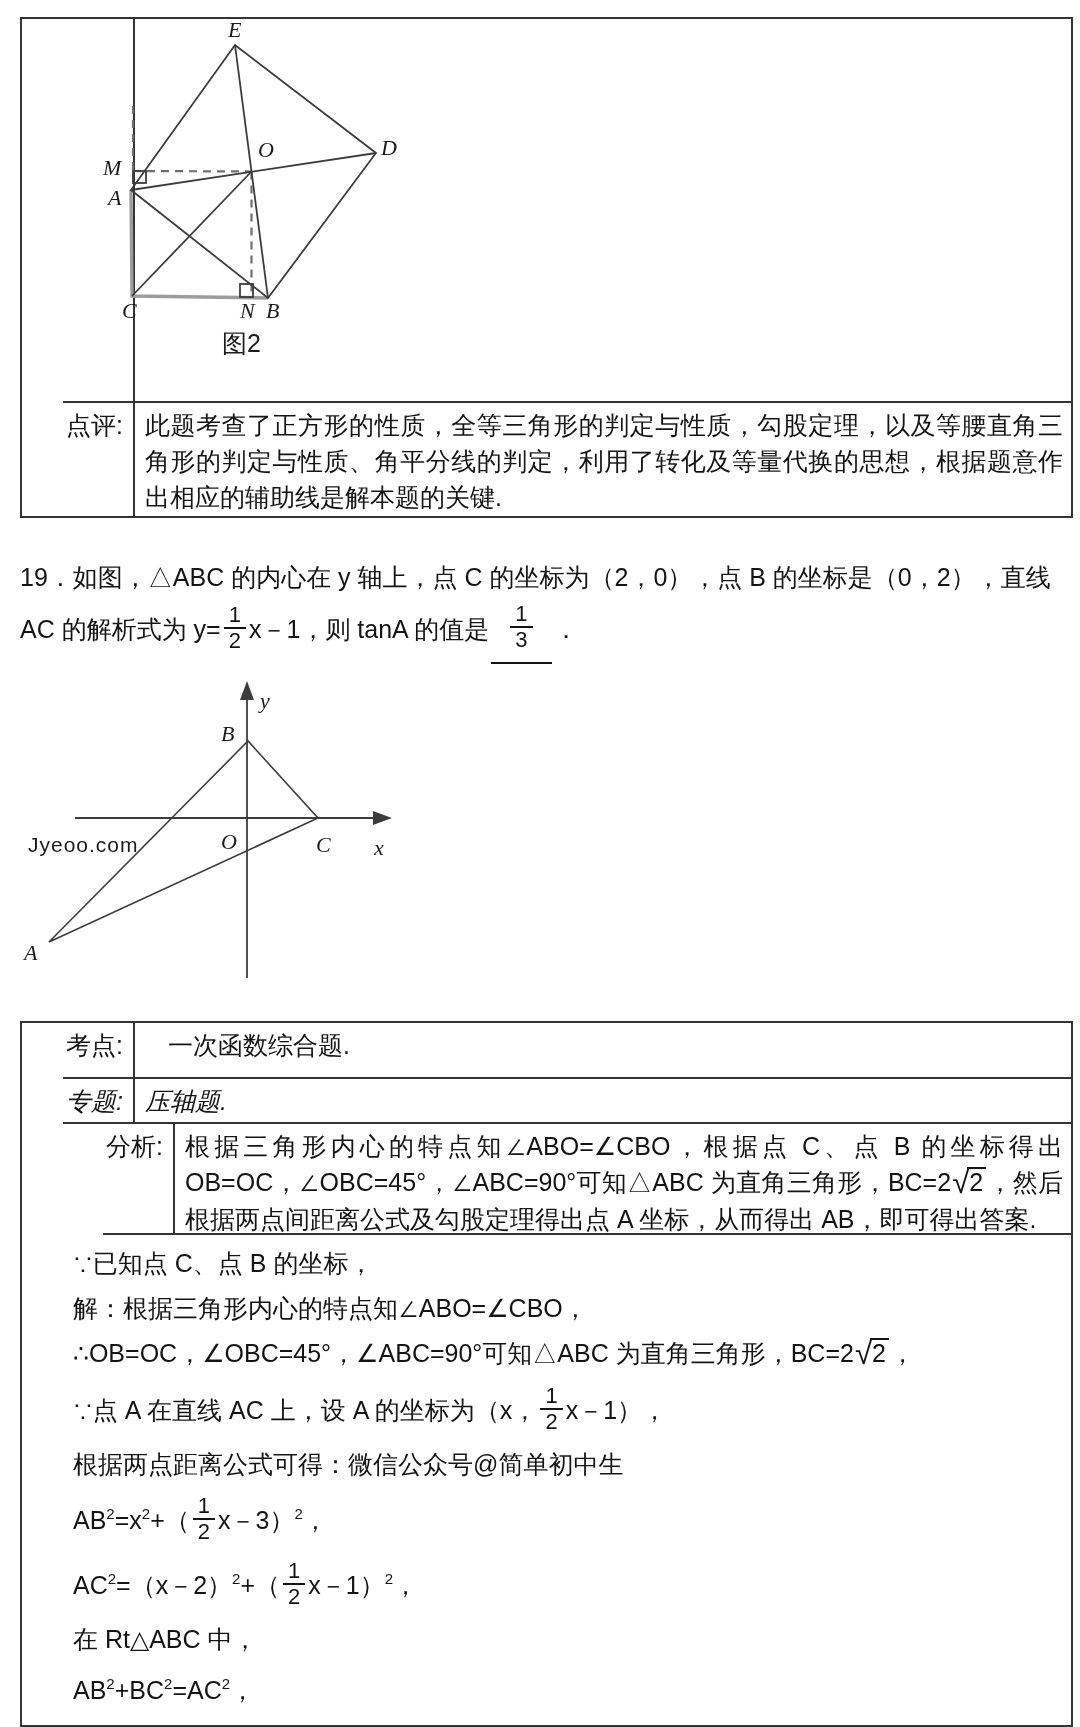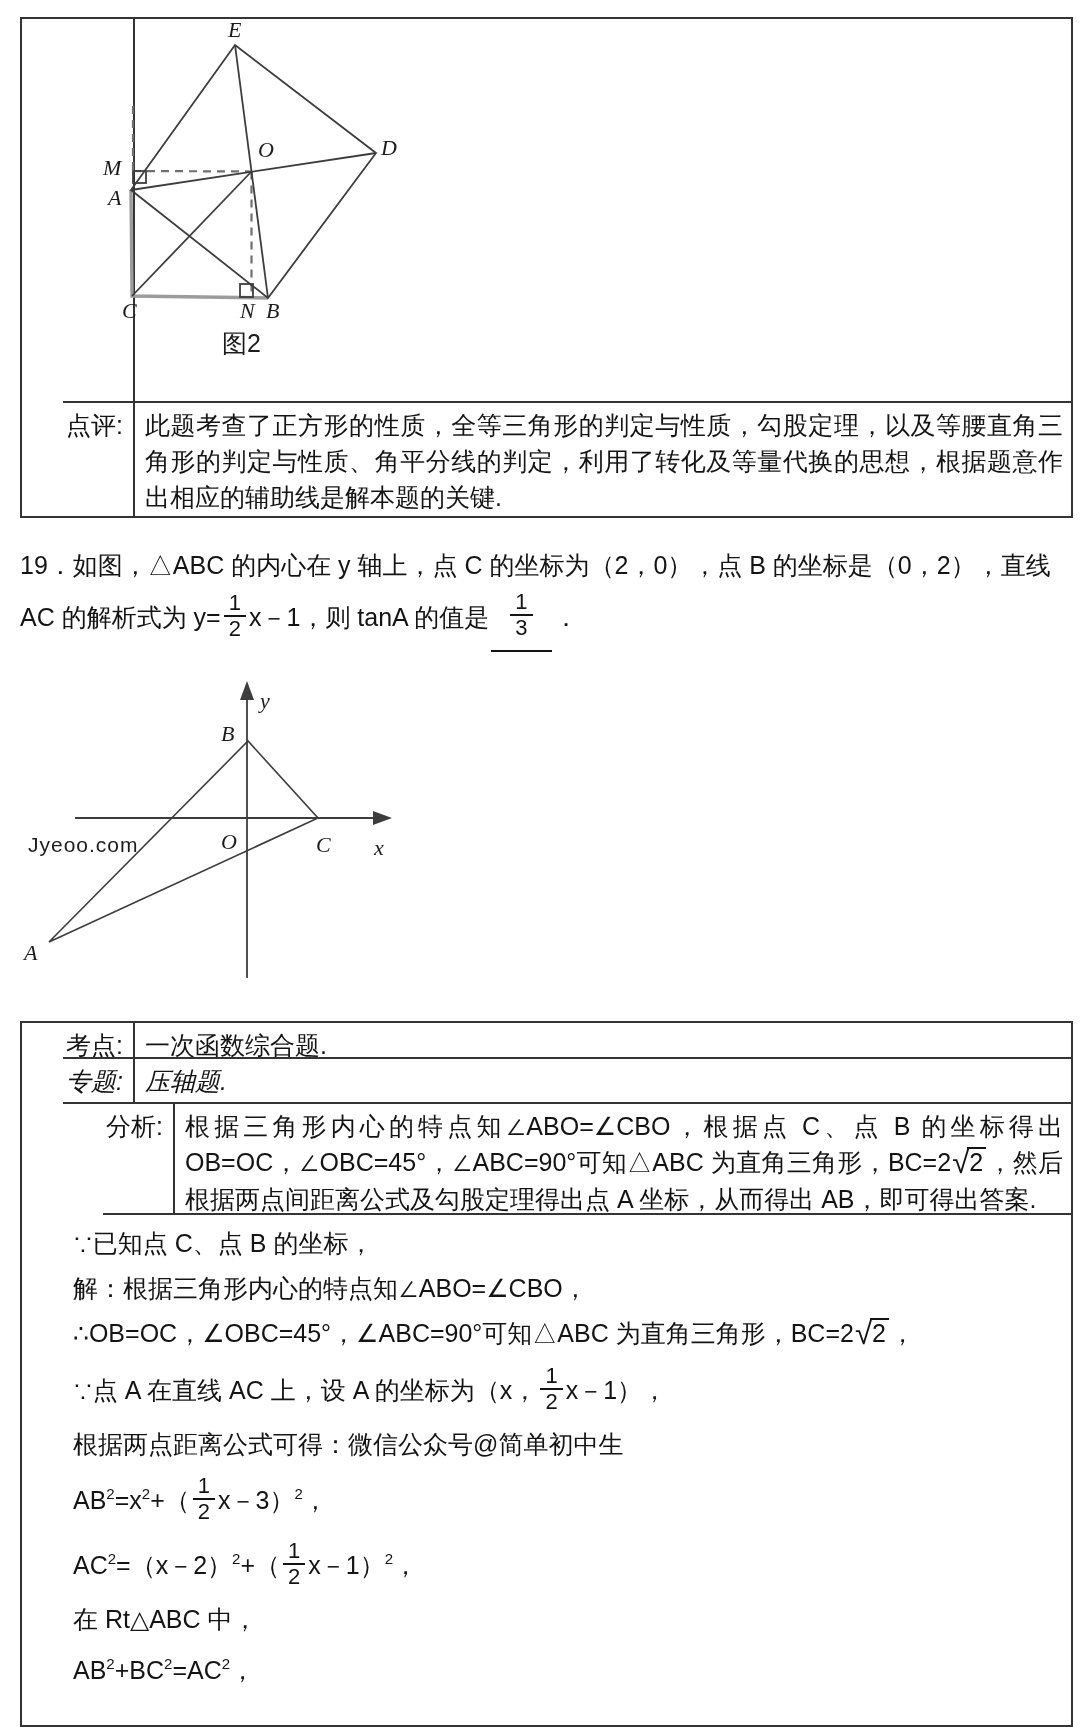--- a/index.html
+++ b/index.html
@@ -8,26 +8,26 @@
   .tbl{position:absolute;left:20px;box-sizing:border-box;border:2px solid #343434;padding-left:41px;}
   .tbl1{top:17px;width:1053px;height:501px;}
   .tbl2{top:1021px;width:1053px;height:706px;overflow:hidden;}
   .row{display:flex;box-sizing:border-box;}
   .lab{flex:0 0 72px;width:72px;box-sizing:border-box;border-right:2px solid #343434;
        padding:4px 0 0 3px;font-size:25px;line-height:36px;}
   .con{flex:1;box-sizing:border-box;padding:4px 8px 0 10px;font-size:25px;line-height:36px;}
   .para{text-align:justify;}
   .t1r1{height:384px;border-bottom:2px solid #343434;}
   .t1r2{height:113px;overflow:hidden;}
-  .r1{height:36px;border-bottom:2px solid #343434;overflow:hidden;}
+  .r1{height:56px;border-bottom:2px solid #343434;overflow:hidden;gap:23px;}
   .r2{height:45px;border-bottom:2px solid #343434;overflow:hidden;font-style:italic;}
   .r3{height:111px;border-bottom:2px solid #343434;overflow:hidden;margin-left:40px;}
   .r4{height:498px;}
   .q19{position:absolute;left:20px;top:549px;width:1052px;overflow:hidden;}
-  .q-line1{font-size:25px;white-space:nowrap;}
+  .q-line1{font-size:25px;white-space:nowrap;margin-top:12px;}
   .q-line2{margin-top:4px;font-size:25px;line-height:60px;white-space:nowrap;}
   .frac{display:inline-block;vertical-align:middle;text-align:center;font-size:22px;
         line-height:24px;margin:0 3px;position:relative;top:-3px;}
   .frac .num,.frac .den{display:block;padding:0 5px;}
   .frac .den{border-top:2px solid #141414;}
   .blank{display:inline-block;border-bottom:2px solid #141414;padding:0 16px 4px;
          margin:0 2px;vertical-align:middle;}
   .sqrt{display:inline-block;white-space:nowrap;margin:0 1px;}
   .sqrt .r{display:inline-block;font-size:1.25em;vertical-align:-2px;margin-right:-2px;}
   .sqrt .rd{display:inline-block;border-top:2px solid #141414;padding:0 3px 0 2px;line-height:1.05;}

